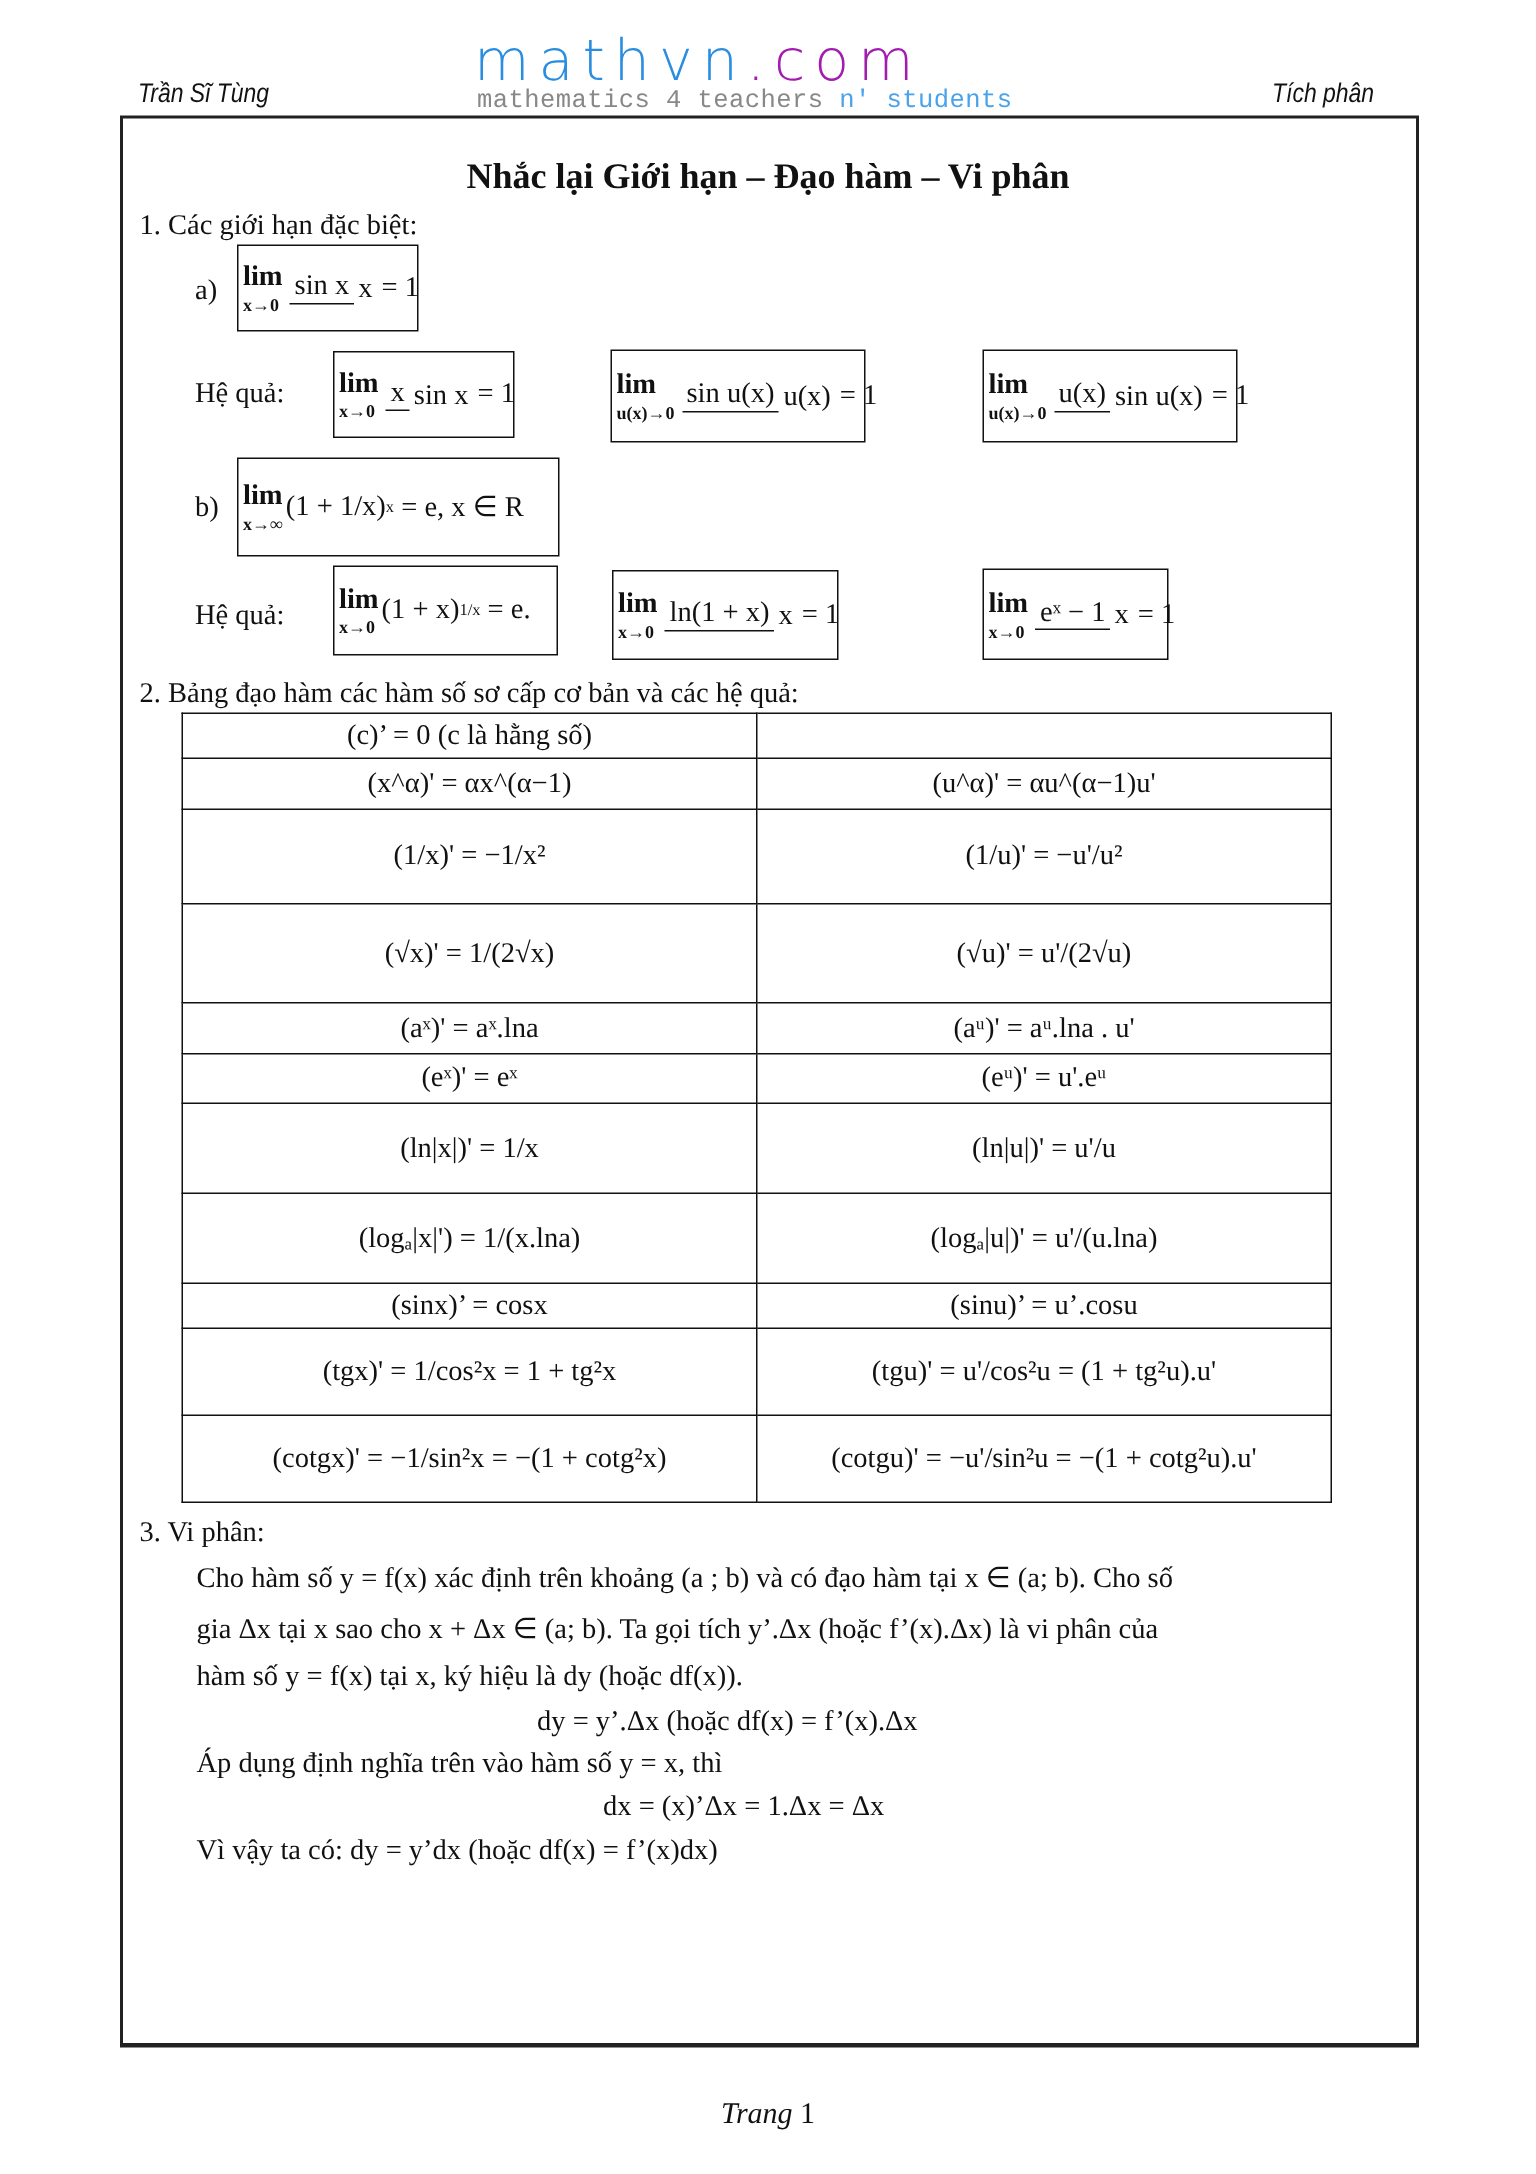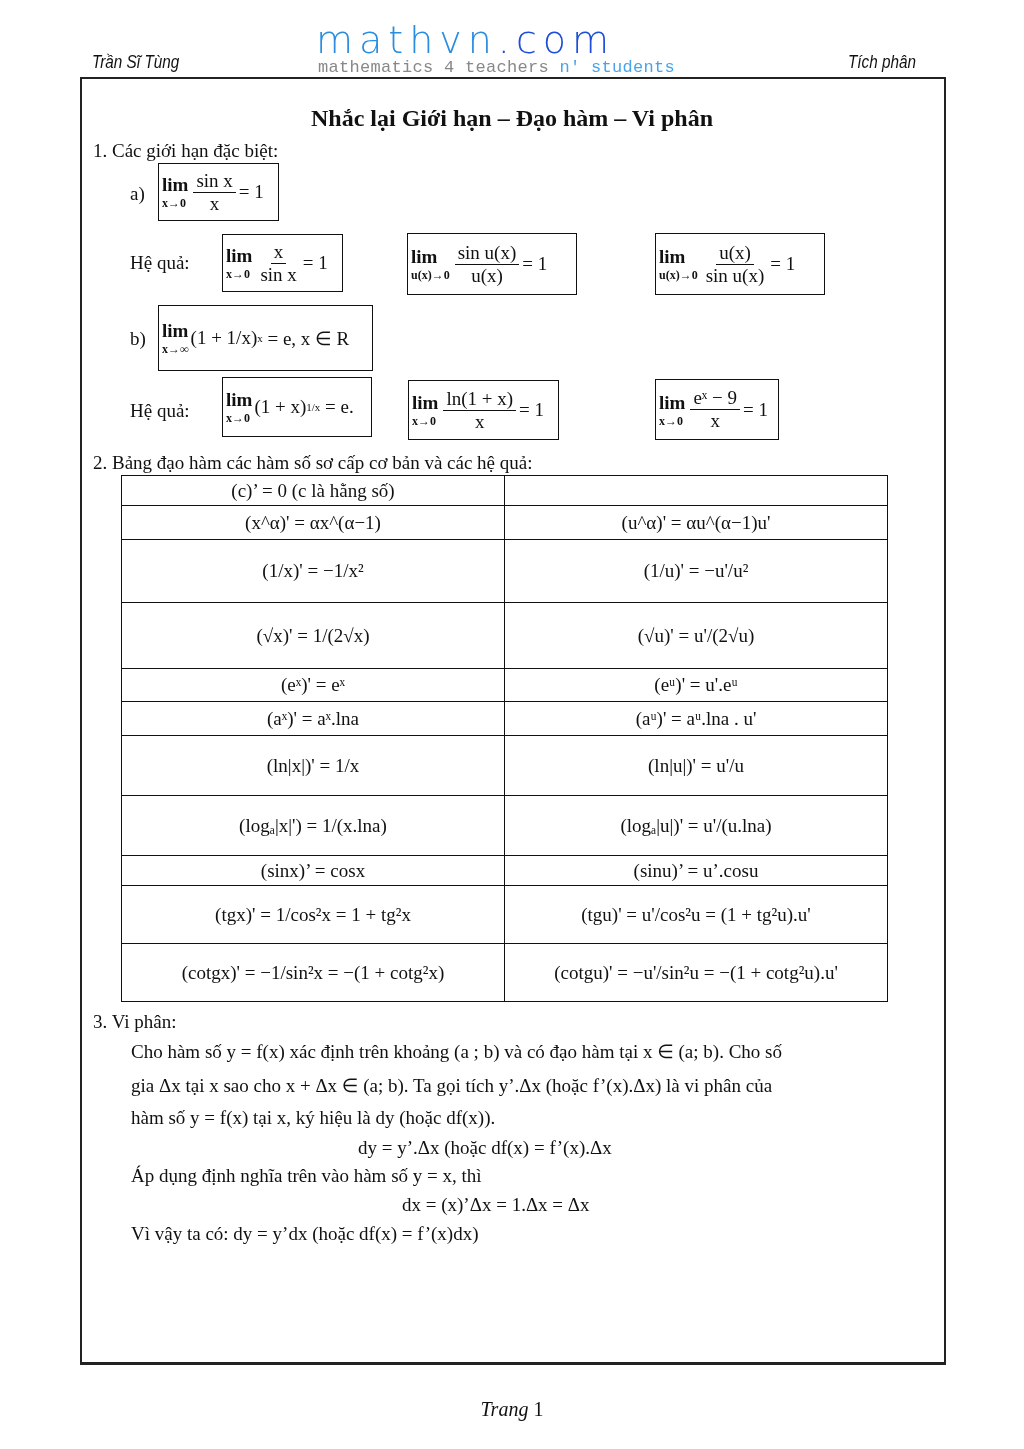--- a/index.html
+++ b/index.html
@@ -2,32 +2,32 @@
 <html><head>
 <meta charset="utf-8">
 <style>
   html, body { margin:0; padding:0; background:#fff; }
   body { width:1024px; height:1449px; position:relative; font-family:"Liberation Serif", serif; color:#111; }
   .hdr-left { position:absolute; left:92px; top:52px; font-family:"Liberation Sans", sans-serif; font-style:italic; font-size:18px; transform:scaleX(0.85); transform-origin:left; }
   .hdr-right { position:absolute; right:108px; top:52px; font-family:"Liberation Sans", sans-serif; font-style:italic; font-size:18px; transform:scaleX(0.85); transform-origin:right; }
   .logo { position:absolute; left:316px; top:22px; width:392px; height:56px; }
   .logo-main { font-family:"DejaVu Sans", sans-serif; font-size:38px; letter-spacing:6px; line-height:36px; font-weight:300; }
   .logo-main .b { color:#2a8de0; }
-  .logo-main .g { color:#1d4ed8; }
+  .logo-main .g { color:#a21caf; }
   .logo-sub { font-family:"Liberation Mono", monospace; font-size:17px; color:#888; letter-spacing:0.3px; position:absolute; top:36px; left:2px; }
   .logo-sub .b { color:#4aa3ea; }
   .frame { position:absolute; left:80px; top:77px; width:866px; height:1288px; border:2px solid #222; border-bottom-width:3px; box-sizing:border-box; }
   .title { position:absolute; left:0; width:100%; top:105px; text-align:center; font-weight:bold; font-size:24px; }
   .sec { position:absolute; font-weight:normal; font-size:19px; }
   .txt { position:absolute; font-size:19px; white-space:nowrap; }
   .box { position:absolute; border:1px solid #111; display:flex; align-items:center; font-size:19px; padding:0 3px; box-sizing:border-box; white-space:nowrap; }
   .lim { display:inline-flex; flex-direction:column; line-height:1; margin-right:2px;font-weight:bold; }
   .lim .l { font-size:19px; }
   .lim .s { font-size:12px; margin-top:3px; }
-  .frac { display:inline-flex; flex-direction:column; align-items:center; vertical-align:middle; line-height:1.05; margin:0 3px; }
+  .frac { display:inline-flex; flex-direction:row; align-items:center; vertical-align:middle; line-height:1.05; margin:0 3px; }
   .frac .n { border-bottom:1px solid #111; padding:0 3px 1px; }
   .frac .d { padding:1px 3px 0; }
   sup { font-size:11px; vertical-align:8px; }
   table.der { position:absolute; left:121px; top:475px; width:767px; border-collapse:collapse; font-size:19px; }
   table.der td { border:1px solid #111; text-align:center; padding:0; width:50%; }
   .footer { position:absolute; left:0; width:100%; top:1377px; text-align:center; font-size:20px;margin-top:21px; }
   .footer i { font-style:italic; }
 </style>
 </head>
 <body>
@@ -120,21 +120,21 @@
       <span class="d">x</span>
     </span>
   <span>= 1</span>
 </div>
 <div class="box" style="left:655px;top:379px;width:124px;height:61px;">
   <span class="lim">
       <span class="l">lim</span>
       <span class="s">x→0</span>
     </span>
   <span class="frac">
-      <span class="n">eˣ − 9</span>
+      <span class="n">eˣ − 1</span>
       <span class="d">x</span>
     </span>
   <span>= 1</span>
 </div>
 
 <div class="sec" style="left:93px;top:452px;">2.  Bảng đạo hàm các hàm số sơ cấp cơ bản và các hệ quả:</div>
 <table class="der">
   <tbody>
       <tr style="height:30px">
         <td>(c)’ = 0 (c là hằng số)</td>
@@ -145,27 +145,27 @@
         <td>(u^α)' = αu^(α−1)u'</td>
       </tr>
   <tr style="height:63px">
         <td>(1/x)' = −1/x²</td>
         <td>(1/u)' = −u'/u²</td>
       </tr>
   <tr style="height:66px">
         <td>(√x)' = 1/(2√x)</td>
         <td>(√u)' = u'/(2√u)</td>
       </tr>
+  <tr style="height:34px">
+        <td>(aˣ)' = aˣ.lna</td>
+        <td>(aᵘ)' = aᵘ.lna . u'</td>
+      </tr>
   <tr style="height:33px">
         <td>(eˣ)' = eˣ</td>
         <td>(eᵘ)' = u'.eᵘ</td>
-      </tr>
-  <tr style="height:34px">
-        <td>(aˣ)' = aˣ.lna</td>
-        <td>(aᵘ)' = aᵘ.lna . u'</td>
       </tr>
   <tr style="height:60px">
         <td>(ln|x|)' = 1/x</td>
         <td>(ln|u|)' = u'/u</td>
       </tr>
   <tr style="height:60px">
         <td>(logₐ|x|') = 1/(x.lna)</td>
         <td>(logₐ|u|)' = u'/(u.lna)</td>
       </tr>
   <tr style="height:30px">

